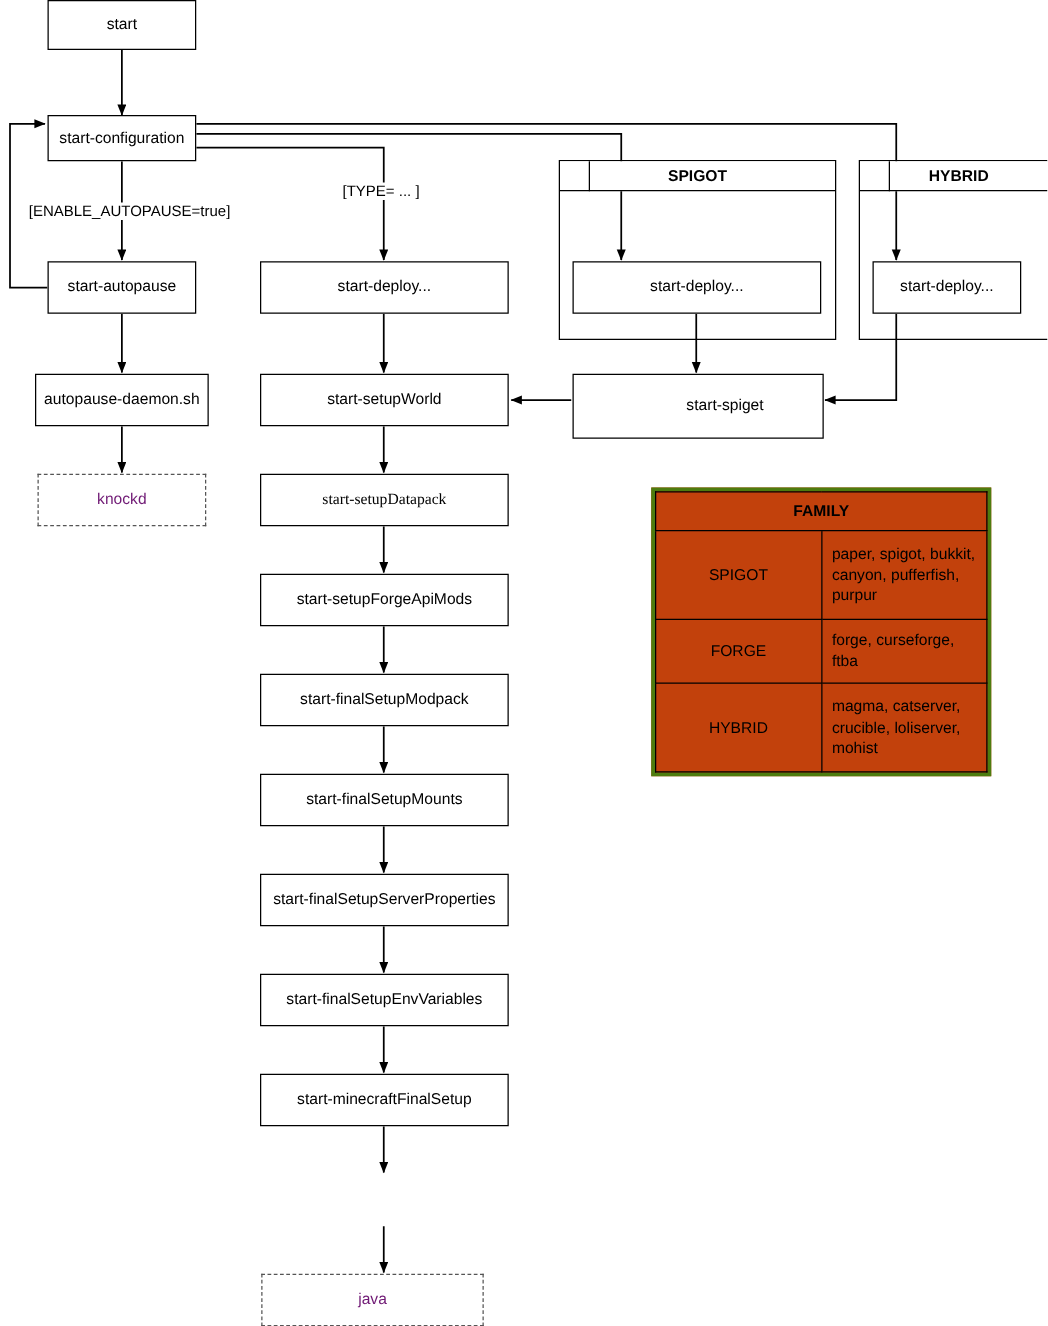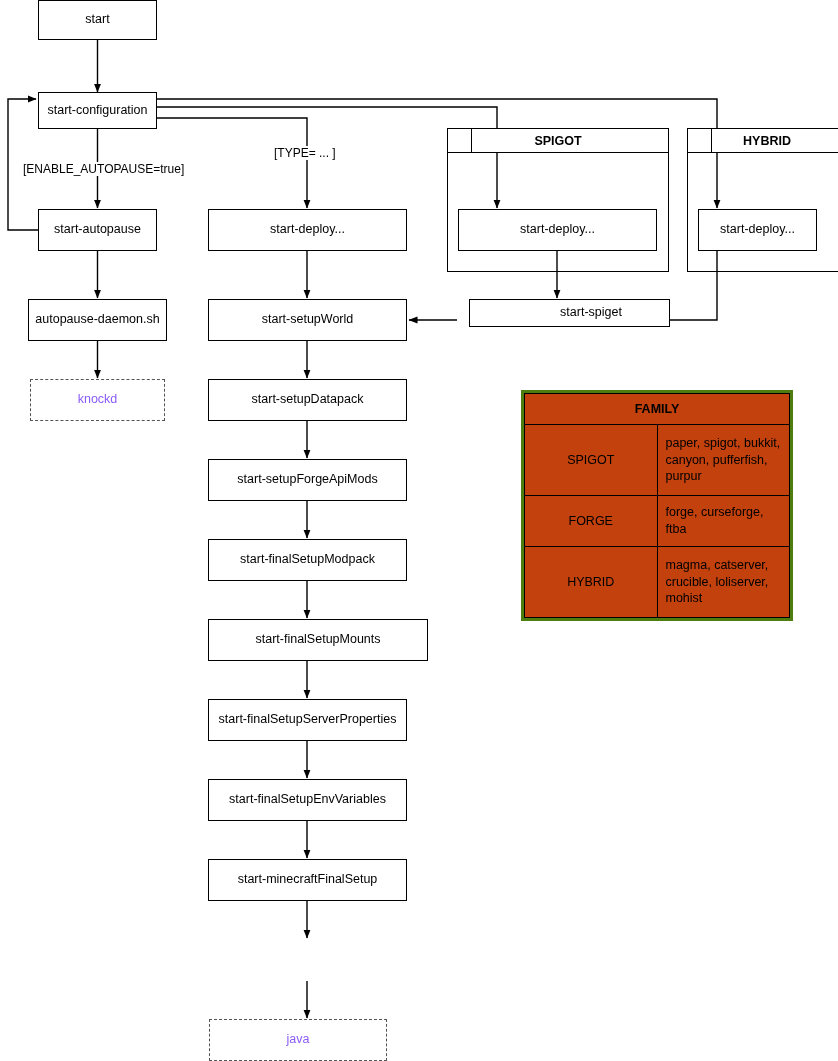--- a/index.html
+++ b/index.html
@@ -34,21 +34,21 @@
     align-items: center;
     justify-content: center;
     text-align: center;
     font-size: 12.5px;
     color: #000000;
     line-height: 1.25;
     z-index: 2;
   }
   .node.dashed {
     border: 1.6px dashed #555555;
-    color: #8b5cf6;
+    color: #701a75;
   }
   .group {
     position: absolute;
     box-sizing: border-box;
     border: 1px solid #000000;
     background: transparent;
     z-index: 1;
   }
   .group-title {
     position: absolute;
@@ -188,31 +188,31 @@
   <div class="node" style="left:28px; top:299px; width:139px; height:42px;">autopause-daemon.sh</div>
 
   <div class="node dashed" style="left:30px; top:379px; width:135px; height:42px;">knockd</div>
 
   <div class="node" style="left:208px; top:209px; width:199px; height:42px;">start-deploy...</div>
 
   <div class="node" style="left:458px; top:209px; width:199px; height:42px;">start-deploy...</div>
 
   <div class="node" style="left:698px; top:209px; width:119px; height:42px;">start-deploy...</div>
 
-  <div class="node" style="left:469px; top:299px; width:201px; height:28px;padding-left:43px;">start-spiget</div>
+  <div class="node" style="left:458px; top:299px; width:201px; height:52px;padding-left:43px;">start-spiget</div>
 
   <div class="node" style="left:208px; top:299px; width:199px; height:42px;">start-setupWorld</div>
 
-  <div class="node" style="left:208px; top:379px; width:199px; height:42px;">start-setupDatapack</div>
+  <div class="node" style="left:208px; top:379px; width:199px; height:42px;font-family:Liberation Serif, serif;">start-setupDatapack</div>
 
   <div class="node" style="left:208px; top:459px; width:199px; height:42px;">start-setupForgeApiMods</div>
 
   <div class="node" style="left:208px; top:539px; width:199px; height:42px;">start-finalSetupModpack</div>
 
-  <div class="node" style="left:208px; top:619px; width:220px; height:42px;">start-finalSetupMounts</div>
+  <div class="node" style="left:208px; top:619px; width:199px; height:42px;">start-finalSetupMounts</div>
 
   <div class="node" style="left:208px; top:699px; width:199px; height:42px;">start-finalSetupServerProperties</div>
 
   <div class="node" style="left:208px; top:779px; width:199px; height:42px;">start-finalSetupEnvVariables</div>
 
   <div class="node" style="left:208px; top:859px; width:199px; height:42px;">start-minecraftFinalSetup</div>
 
 
   <div class="node dashed" style="left:209px; top:1019px; width:178px; height:42px;">java</div>
 

